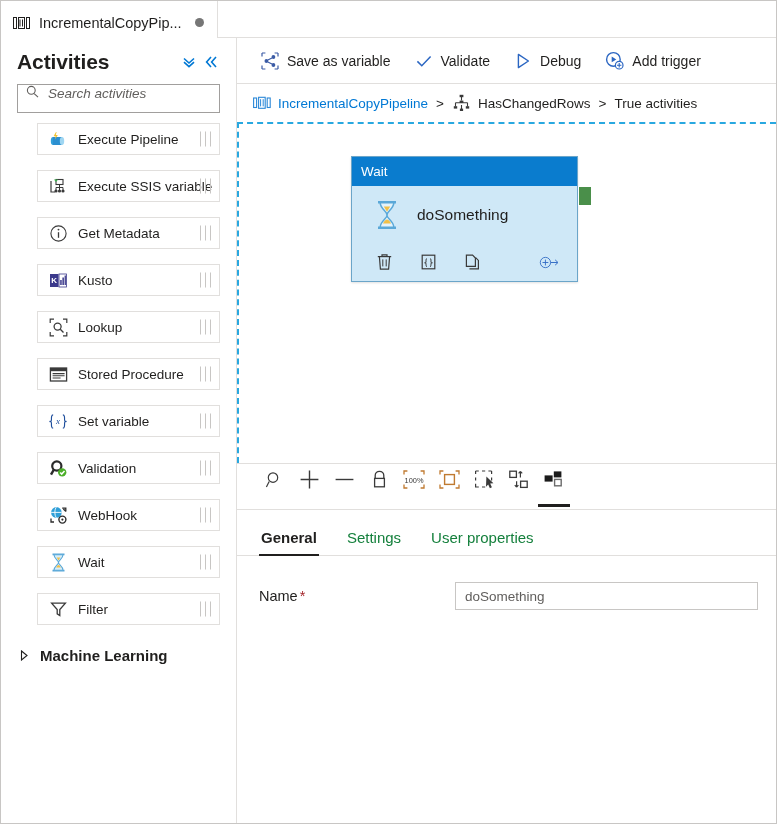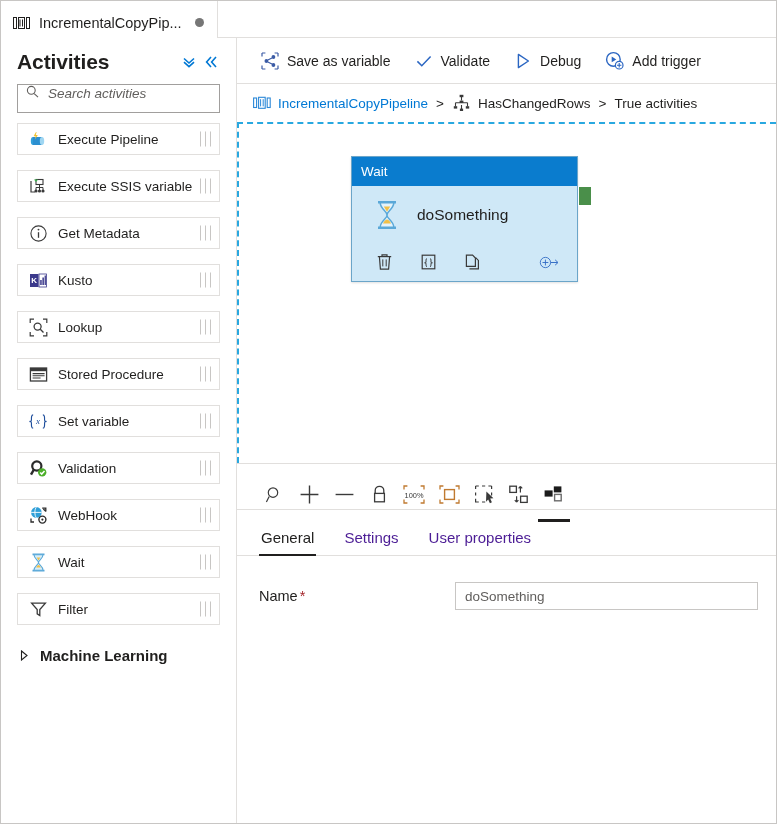--- a/index.html
+++ b/index.html
@@ -99,20 +99,21 @@
 
   .act-item {
     display: flex; align-items: center;
     height: 32px;
     border: 1px solid #e1dfdd;
     background: #fff;
     margin-bottom: 15px;
     padding: 0 0 0 10px;
     cursor: grab;
     position: relative;
+    margin-left: 20px;
   }
   .act-icon {
     width: 20px; height: 20px;
     display: flex; align-items: center; justify-content: center;
     flex: none;
   }
   .act-label {
     font-size: 13.5px;
     color: #201f1e;
     margin-left: 10px;
@@ -216,21 +217,21 @@
     width: 14px; height: 20px;
     background: #4a8f4a;
     border: 1px solid #fff;
   }
 
   
   .canvas-toolbar {
     height: 47px;
     border-top: 1px solid #e1dfdd;
     border-bottom: 1px solid #e1dfdd;
-    display: flex; align-items: flex-end;
+    display: flex; align-items: flex-start;
     padding-left: 24px;
     gap: 9px;
     flex: none;
     position: relative;
   }
   .ct-btn {
     width: 26px; height: 30px;
     display: flex; align-items: center; justify-content: center;
     cursor: pointer;
     position: relative;
@@ -248,24 +249,24 @@
     display: flex; align-items: flex-end;
     gap: 26px;
     padding: 0 0 0 22px;
     border-bottom: 1px solid #e1dfdd;
     flex: none;
   }
   .ptab {
     font-size: 15px;
     padding: 0 2px 9px 2px;
     cursor: pointer;
-    color: #4c1d95;
+    color: #15803d;
     position: relative;
   }
-  .ptab.active { color: #201f1e; font-weight: 400; }
+  .ptab.active { color: #201f1e; font-weight: 700; }
   .ptab.active::after {
     content: "";
     position: absolute; left: 0; right: 0; bottom: -1px;
     height: 2.5px; background: #201f1e;
   }
 
   
   .form { padding: 26px 18px 0 22px; }
   .frow { display: flex; align-items: flex-start; margin-bottom: 20px; }
   .flabel {

